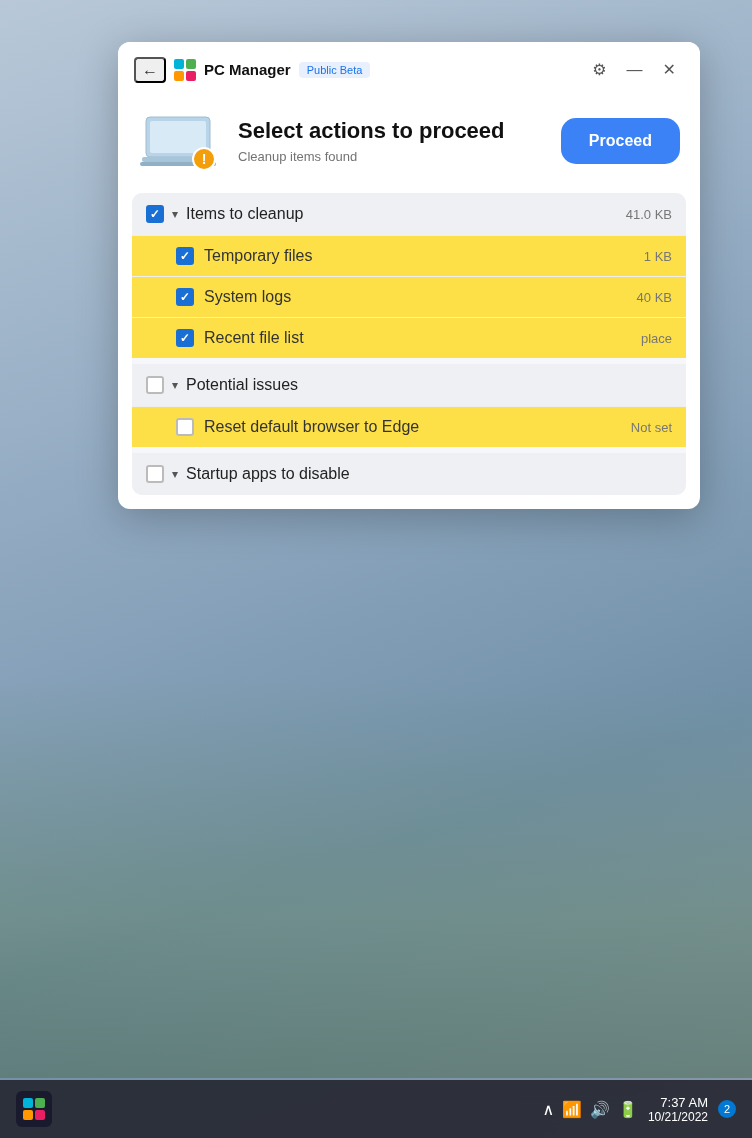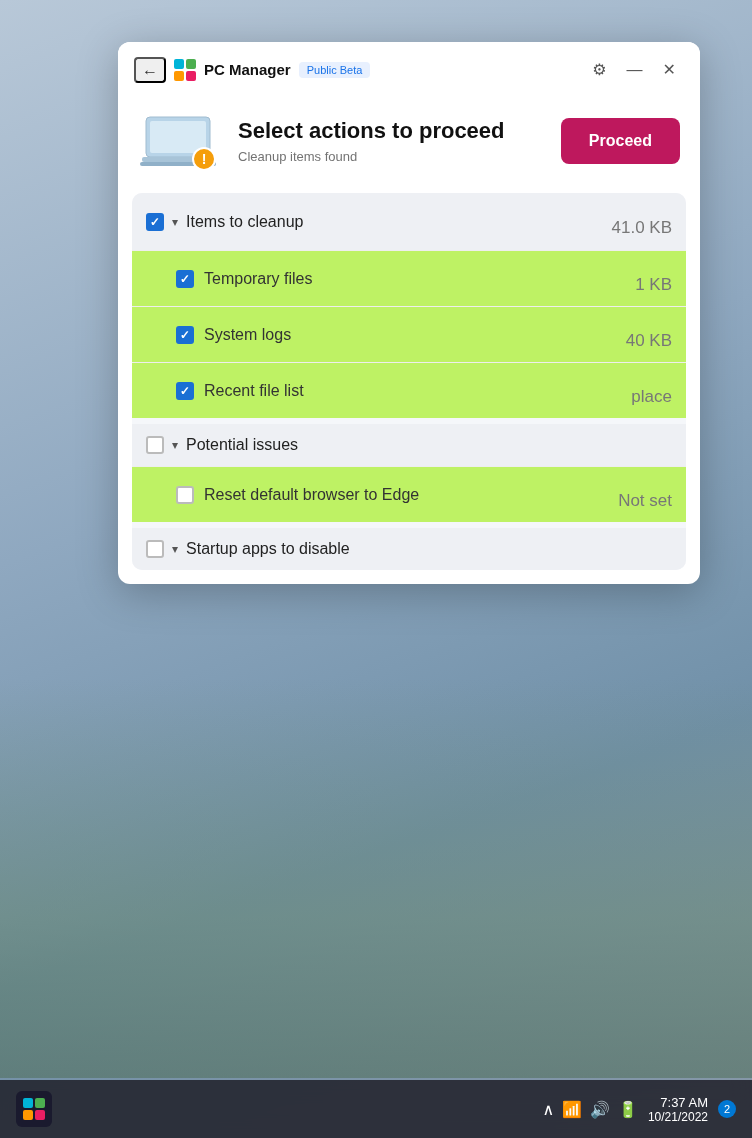--- a/index.html
+++ b/index.html
@@ -219,24 +219,24 @@
       line-height: 1.2;
       margin-bottom: 4px;
     }
 
     .header-subtitle {
       font-size: 13px;
       color: #737373;
     }
 
     .proceed-btn {
-      background: #be185d;
+      background: #3b82f6;
       color: white;
       border: none;
-      border-radius: 8px;
+      border-radius: 15px;
       padding: 14px 28px;
       font-size: 16px;
       font-weight: 600;
       cursor: pointer;
       white-space: nowrap;
       flex-shrink: 0;
     }
 
     
     .items-container {
@@ -291,32 +291,31 @@
     }
 
     .section-label {
       flex: 1;
       font-size: 16px;
       font-weight: 500;
       color: #222;
     }
 
     .section-value {
-      font-size: 17px;
+      font-size: 13px;
       color: #777;
-      margin-top: 13px;
     }
 
     
     .sub-item {
       display: flex;
       align-items: center;
       padding: 11px 14px 11px 44px;
       gap: 10px;
-      background: #bef264;
+      background: #fde047;
       border-top: 1px solid #eee;
     }
 
     .sub-item .section-label {
       font-weight: 400;
       color: #333;
     }
 
     
     .app-icon-small {

